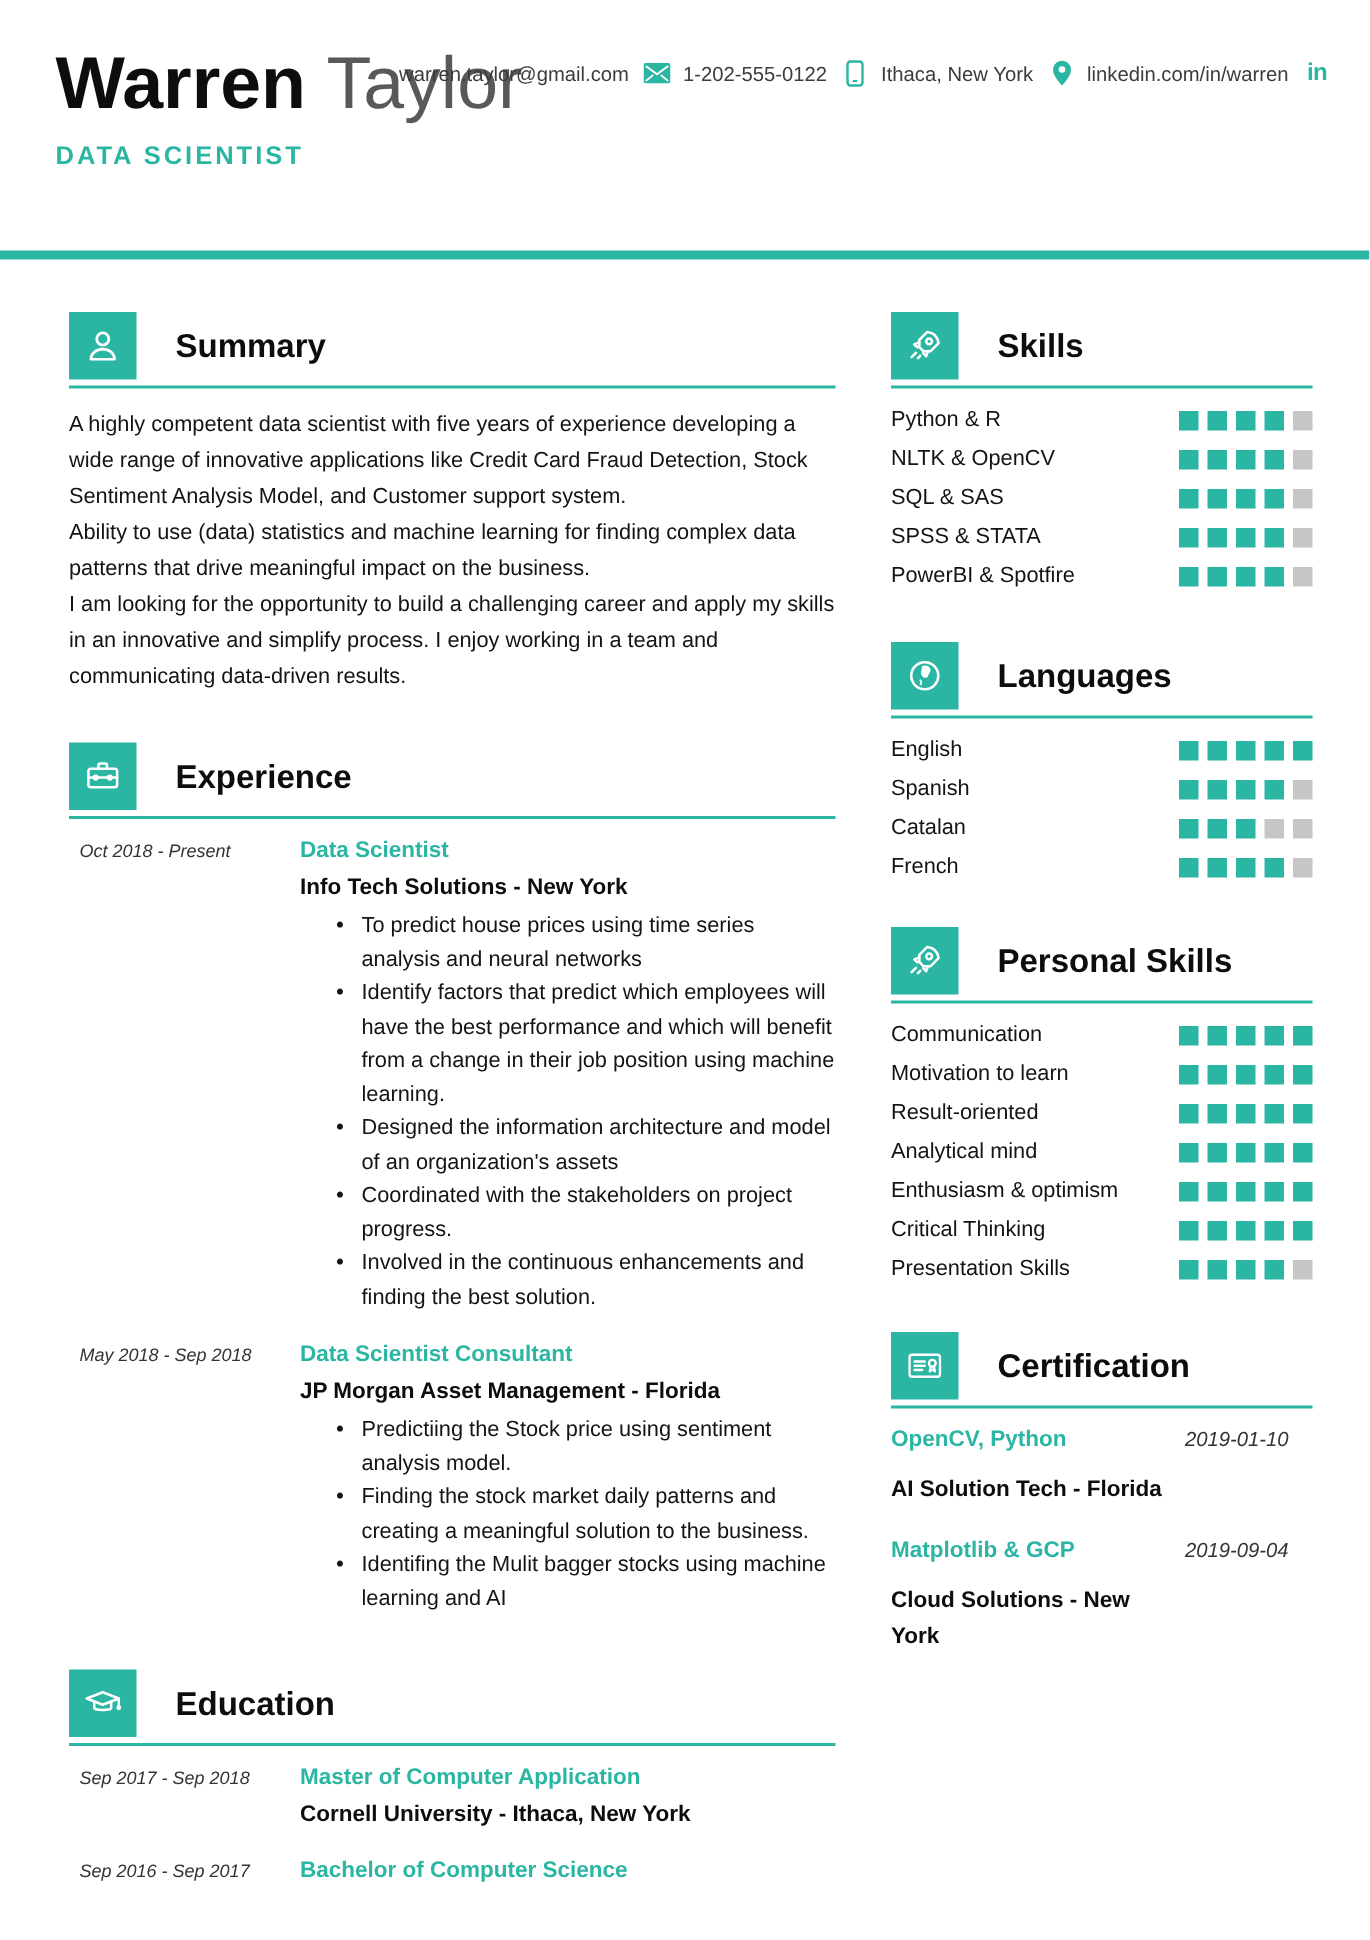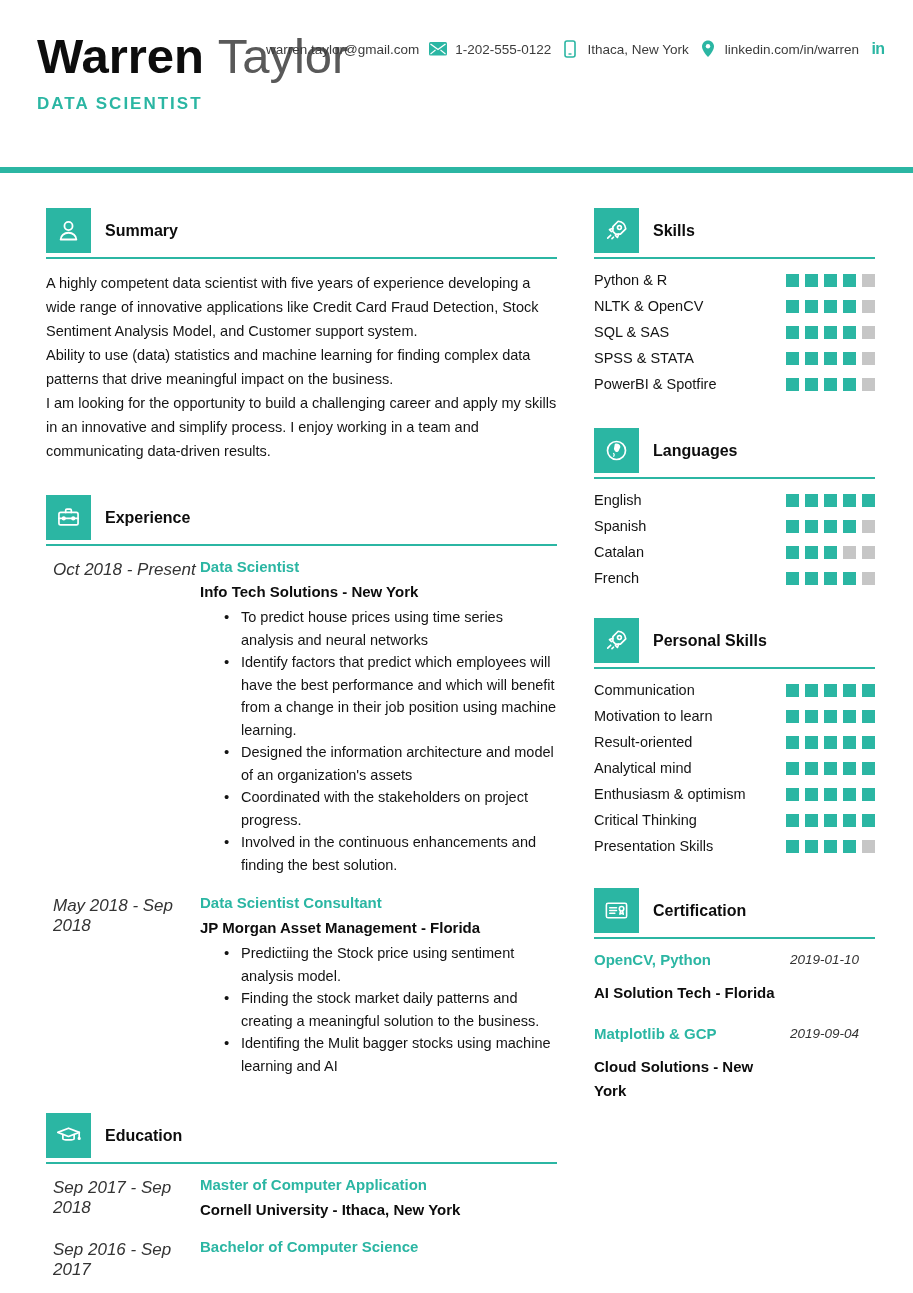--- a/index.html
+++ b/index.html
@@ -21,31 +21,31 @@
   .contact-icon { width:18px; height:18px; display:flex; align-items:center; justify-content:center; }
   .li-icon { font-weight:bold; font-size:16px; color:var(--accent); font-family:"Liberation Sans",sans-serif; letter-spacing:-0.5px; }
   .header-bar { position:absolute; left:0; bottom:0; width:100%; height:6px; background:var(--accent); }
   
   .main { display:flex; padding-left:46px; padding-right:38px; margin-top:35px; }
   .left-col { width:511px; }
   .right-col { width:281px; margin-left:37px; }
   
   .section-header { display:flex; align-items:center; gap:14px; height:45px; }
   .icon-box { width:45px; height:45px; background:var(--accent); display:flex; align-items:center; justify-content:center; flex:0 0 45px; }
-  .section-title { font-size:16px; font-weight:bold; color:#0d0d0d; margin:0; }
+  .section-title { font-size:22px; font-weight:bold; color:#0d0d0d; margin:12px; }
   .section-rule { height:2px; background:var(--accent); margin-top:4px; }
   
   .summary-text { margin-top:12px; }
   .summary-text p { margin:0; font-size:14.5px; line-height:24px; color:#141414; }
   
   .section-experience { margin-top:32px; }
   .section-education { margin-top:36px; }
   .entry { display:flex; margin-top:12px; }
   .entry + .entry { margin-top:18px; }
-  .entry-dates { width:154px; flex:0 0 154px; font-style:italic; font-size:17px; color:#333; padding-left:7px; padding-top:2px; }
+  .entry-dates { width:154px; flex:0 0 154px; font-style:italic; font-size:12px; color:#333; padding-left:7px; padding-top:2px; }
   .entry-body { flex:1; }
   .role { color:var(--accent); font-weight:bold; font-size:15px; }
   .org { font-weight:bold; font-size:15px; color:#0d0d0d; margin-top:8px; }
   .bullets { list-style:none; margin:6px 0 0 24px; padding:0; }
   .bullets li { position:relative; padding-left:17px; font-size:14.5px; line-height:22.5px; color:#141414; }
   .bullets li::before { content:"\2022"; position:absolute; left:0; top:0; font-size:15px; }
   .edu-entry { display:flex; margin-top:12px; }
   .edu-entry + .edu-entry { margin-top:20px; }
   .degree { color:var(--accent); font-weight:bold; font-size:15px; }
   .school { font-weight:bold; font-size:15px; color:#0d0d0d; margin-top:8px; }

